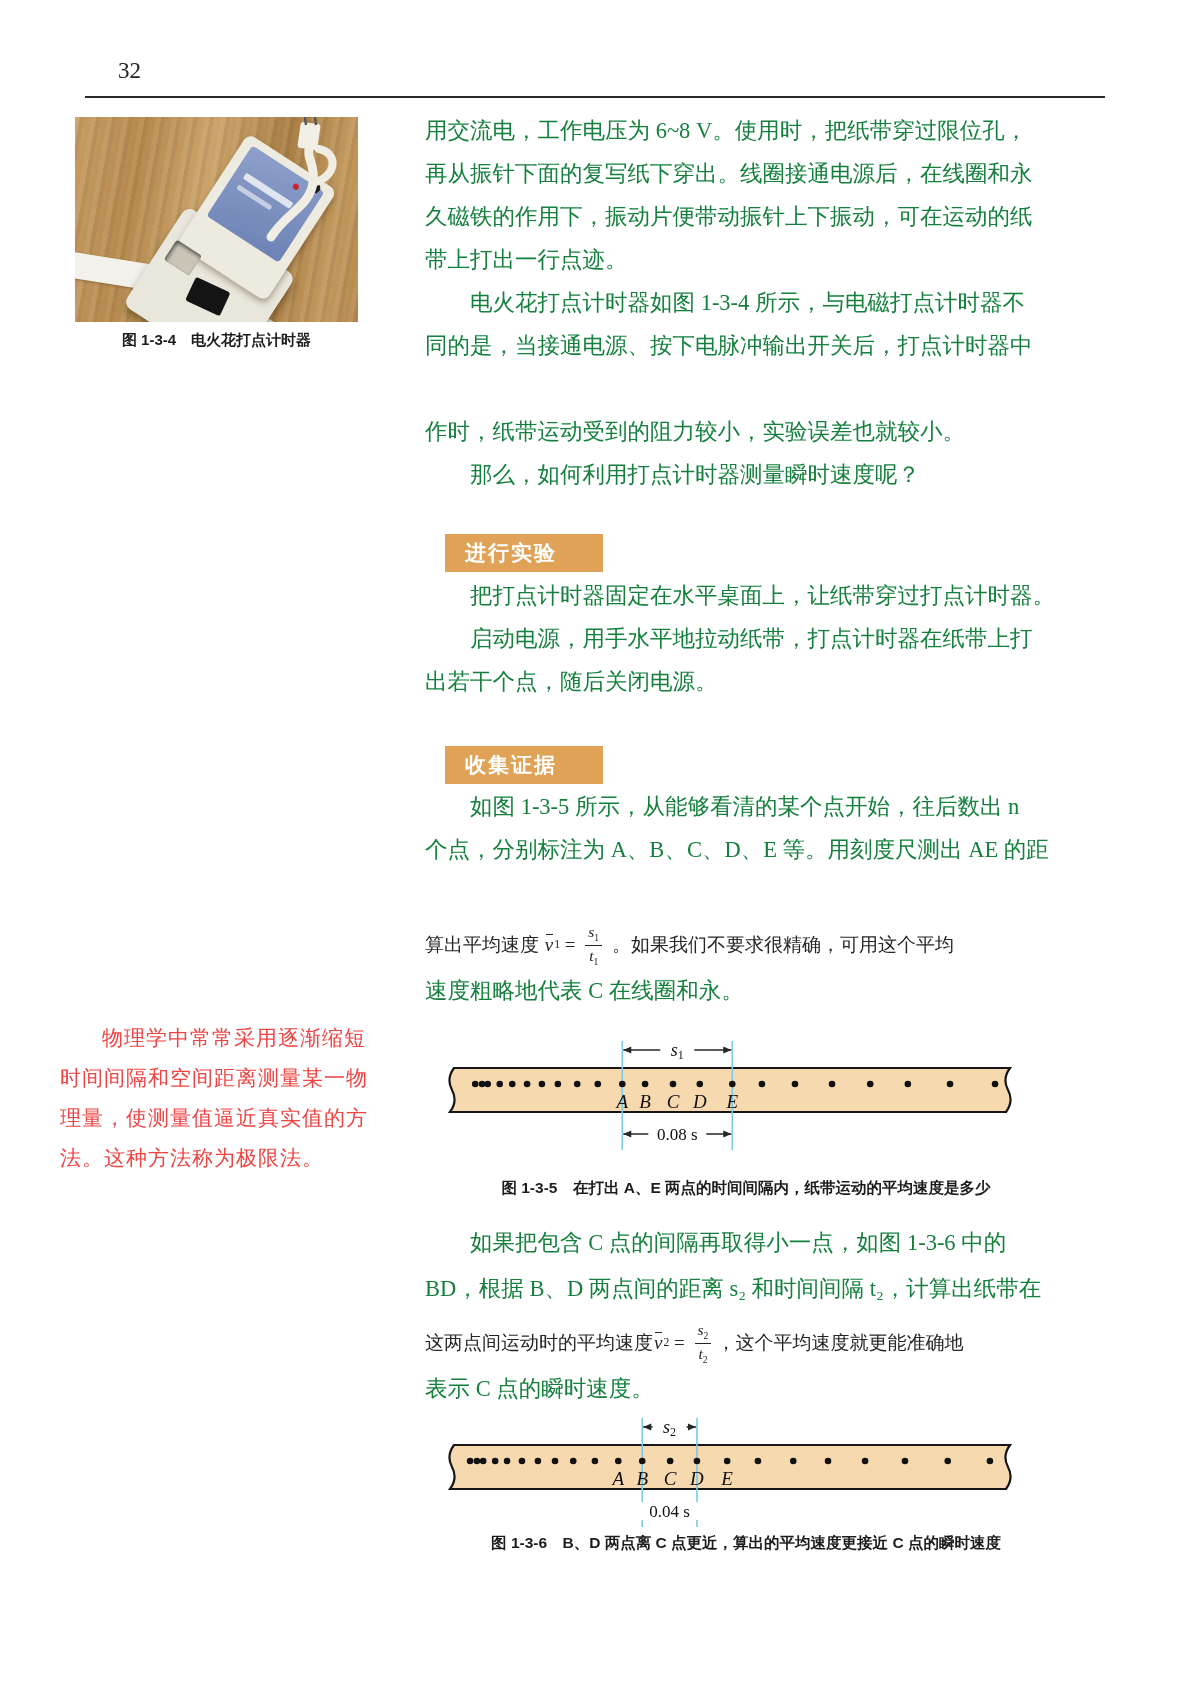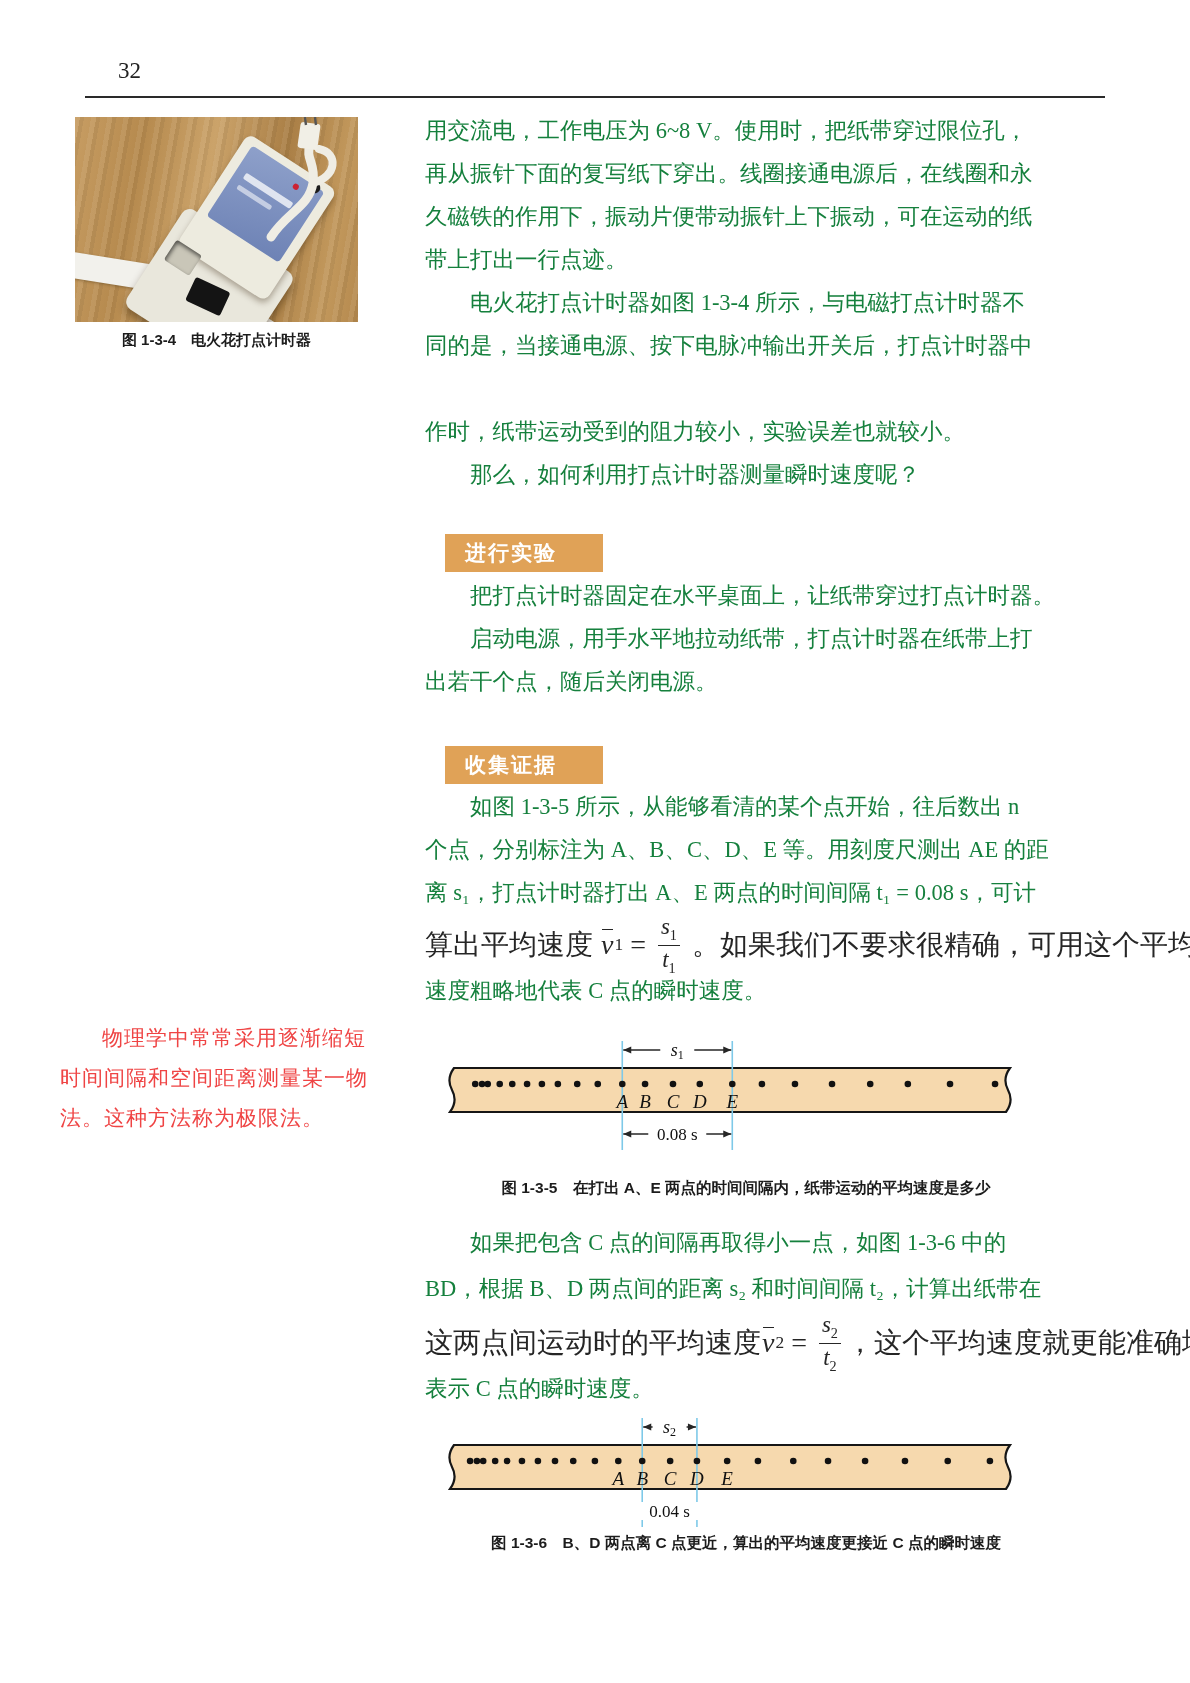--- a/index.html
+++ b/index.html
@@ -39,21 +39,21 @@
   
   .bline{left:425px;width:648px;font-size:22.5px;line-height:30px;color:#15803d;white-space:nowrap;}
   .ind{text-indent:2em;}
 
   
   .sec-box{left:445px;width:158px;height:38px;background:#e0a257;display:flex;align-items:center;}
   .sec-box span{font-family:Liberation Sans, sans-serif;font-weight:bold;
                 font-size:21px;color:#ffffff;padding-left:20px;letter-spacing:2px;}
 
   
-  .fline{left:425px;width:660px;height:58px;display:flex;align-items:center;font-size:28px;color:#262626;white-space:nowrap;}
+  .fline{left:425px;width:660px;height:58px;display:flex;align-items:center;font-size:19px;color:#262626;white-space:nowrap;}
   .fline .seg{white-space:pre;}
   i.var{font-family:"Liberation Serif",serif;font-style:italic;}
   .overv{position:relative;font-style:italic;display:inline-block;padding:0 1px;}
   .overv::after{content:"";position:absolute;left:2px;right:1px;top:0px;border-top:1.5px solid #262626;}
   sub{font-size:0.62em;}
   .frac{display:inline-flex;flex-direction:column;align-items:center;vertical-align:middle;
         margin:0 5px;font-size:0.82em;line-height:1.25;}
   .frac .num{border-bottom:1.6px solid #262626;padding:0 3px;text-align:center;}
   .frac .den{padding:0 3px;text-align:center;}
 
@@ -115,37 +115,37 @@
   </div>
   <div class="abs bline ind" style="top:581px">把打点计时器固定在水平桌面上，让纸带穿过打点计时器。</div>
   <div class="abs bline ind" style="top:624px">启动电源，用手水平地拉动纸带，打点计时器在纸带上打</div>
   <div class="abs bline" style="top:667px">出若干个点，随后关闭电源。</div>
 
   <div class="abs sec-box" style="top:746px">
     <span>收集证据</span>
   </div>
   <div class="abs bline ind" style="top:792px">如图 1-3-5 所示，从能够看清的某个点开始，往后数出 n</div>
   <div class="abs bline" style="top:835px">个点，分别标注为 A、B、C、D、E 等。用刻度尺测出 AE 的距</div>
-  <div class="abs bline" style="top:878px">离 s₁，打点计时器打出 A、E 两点的时间间隔 t₁ = 0.08 s，可计</div>
   <div class="abs fline" style="top:916px">
     <span class="seg">算出平均速度 </span>
     <span class="overv">v</span>
       <sub>1</sub>
     <span class="seg"> = </span>
     <span class="frac">
       <span class="num"><i class="var">s</i><sub>1</sub></span>
       <span class="den"><i class="var">t</i><sub>1</sub></span>
     </span>
     <span class="seg"> 。如果我们不要求很精确，可用这个平均</span>
   </div>
-  <div class="abs bline" style="top:976px">速度粗略地代表 C 点的瞬时速度。</div>
+  <div class="abs bline" style="top:976px">速度粗略地代表 C 在线圈和永。</div>
 
   <div class="abs note" style="top:1018px">
     <div class="ind">物理学中常常采用逐渐缩短</div>
     <div>时间间隔和空间距离测量某一物</div>
+    <div>理量，使测量值逼近真实值的方</div>
     <div>法。这种方法称为极限法。</div>
   </div>
 
   <div class="abs fig" style="top:1038px" id="fig135"><svg width="570" height="118">
         <path d="M 9 30 Q 1 41 7 52 Q 13 63 5 74 L 561 74 Q 569 63 563 52 Q 557 41 565 30 Z" fill="#f6d9ae" stroke="#161616" stroke-width="2.2"></path>
         <line x1="177.27" y1="3" x2="177.27" y2="112" stroke="#7ec9e8" stroke-width="1.6"></line>
         <line x1="287.28" y1="3" x2="287.28" y2="112" stroke="#7ec9e8" stroke-width="1.6"></line>
         <circle cx="30.21" cy="46" r="3.3" fill="#111"></circle>
         <circle cx="37.05" cy="46" r="3.3" fill="#111"></circle>
         <circle cx="42.75" cy="46" r="3.3" fill="#111"></circle>

